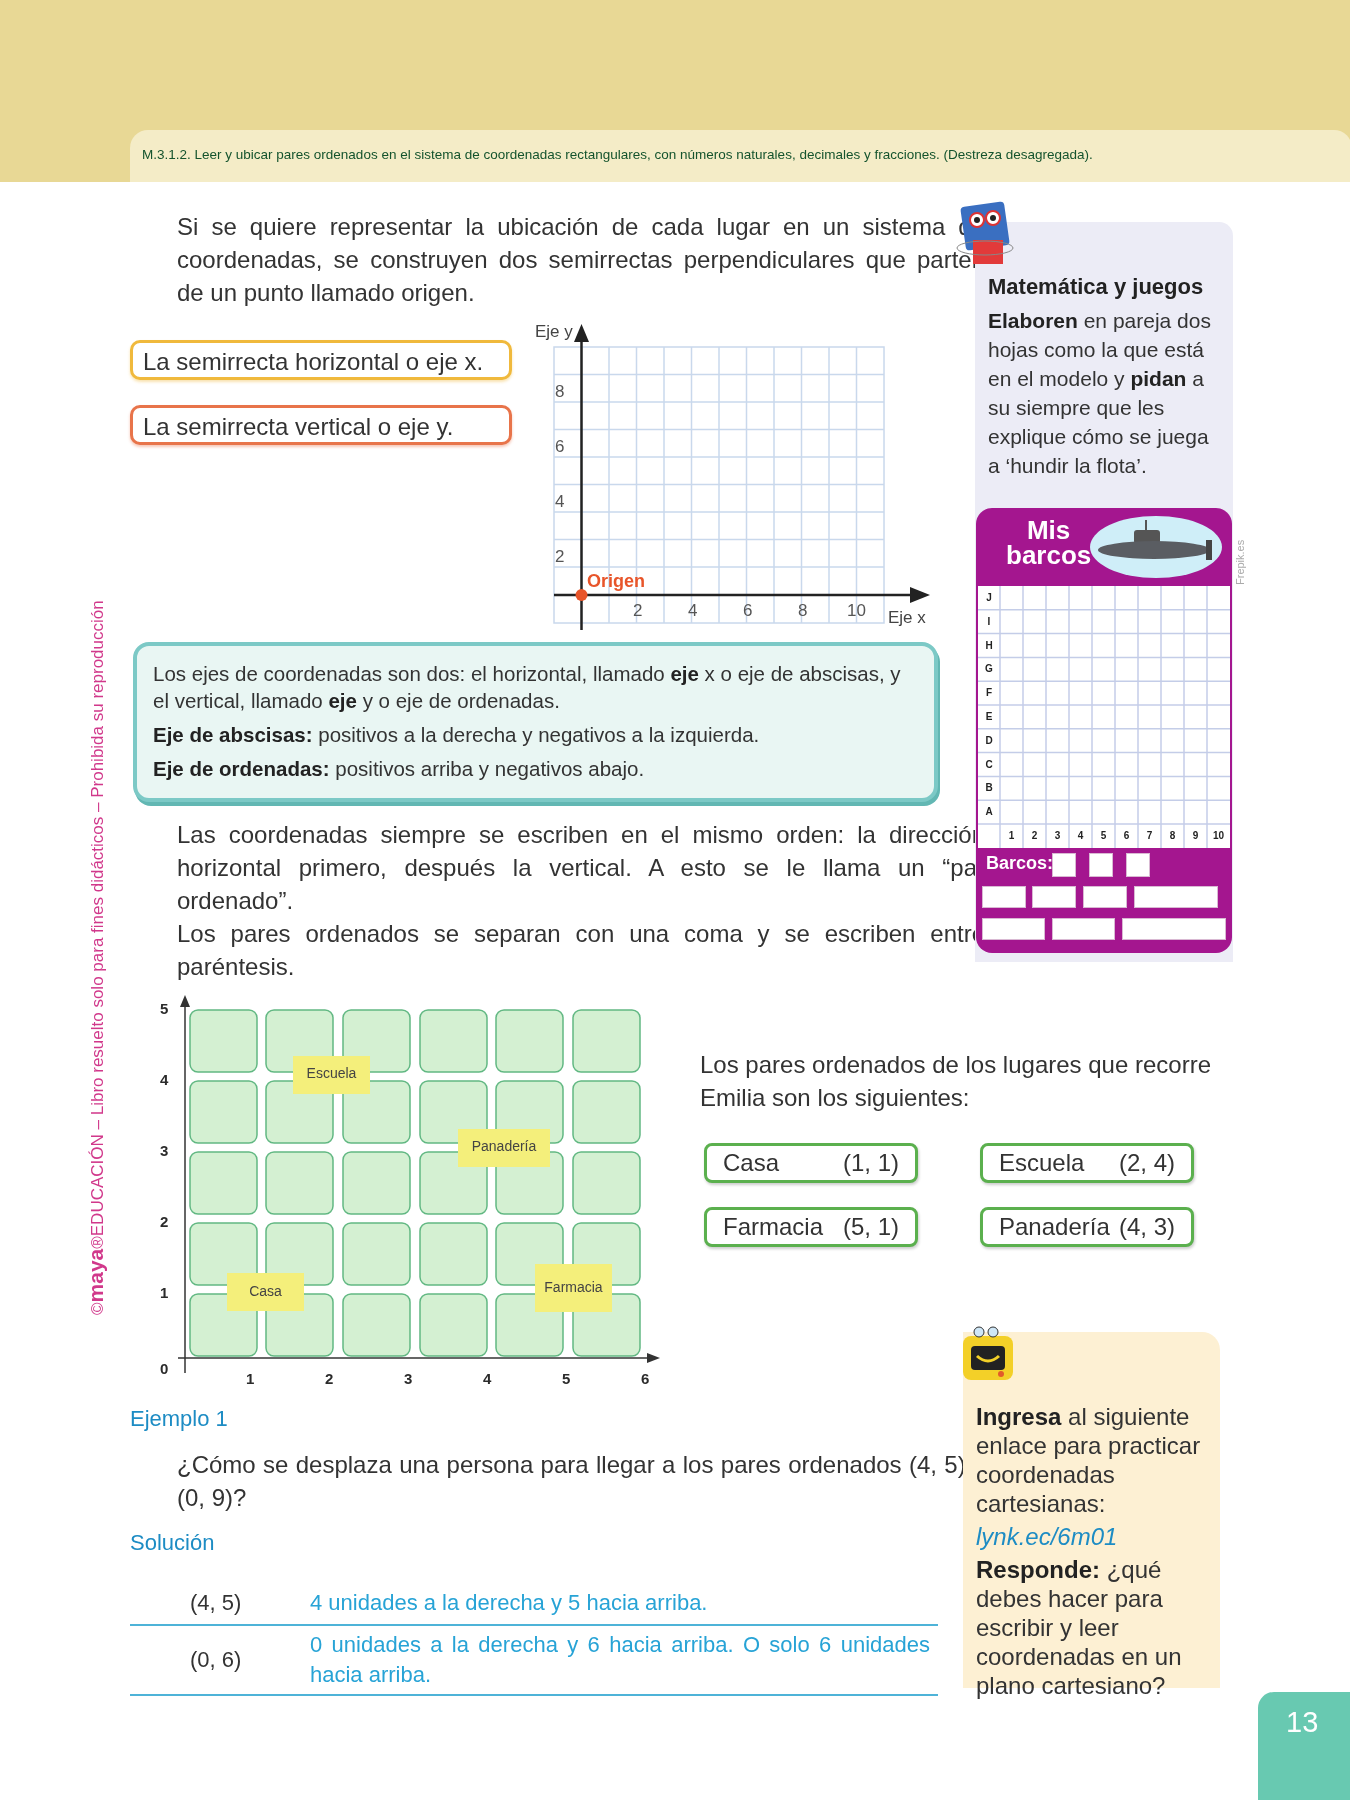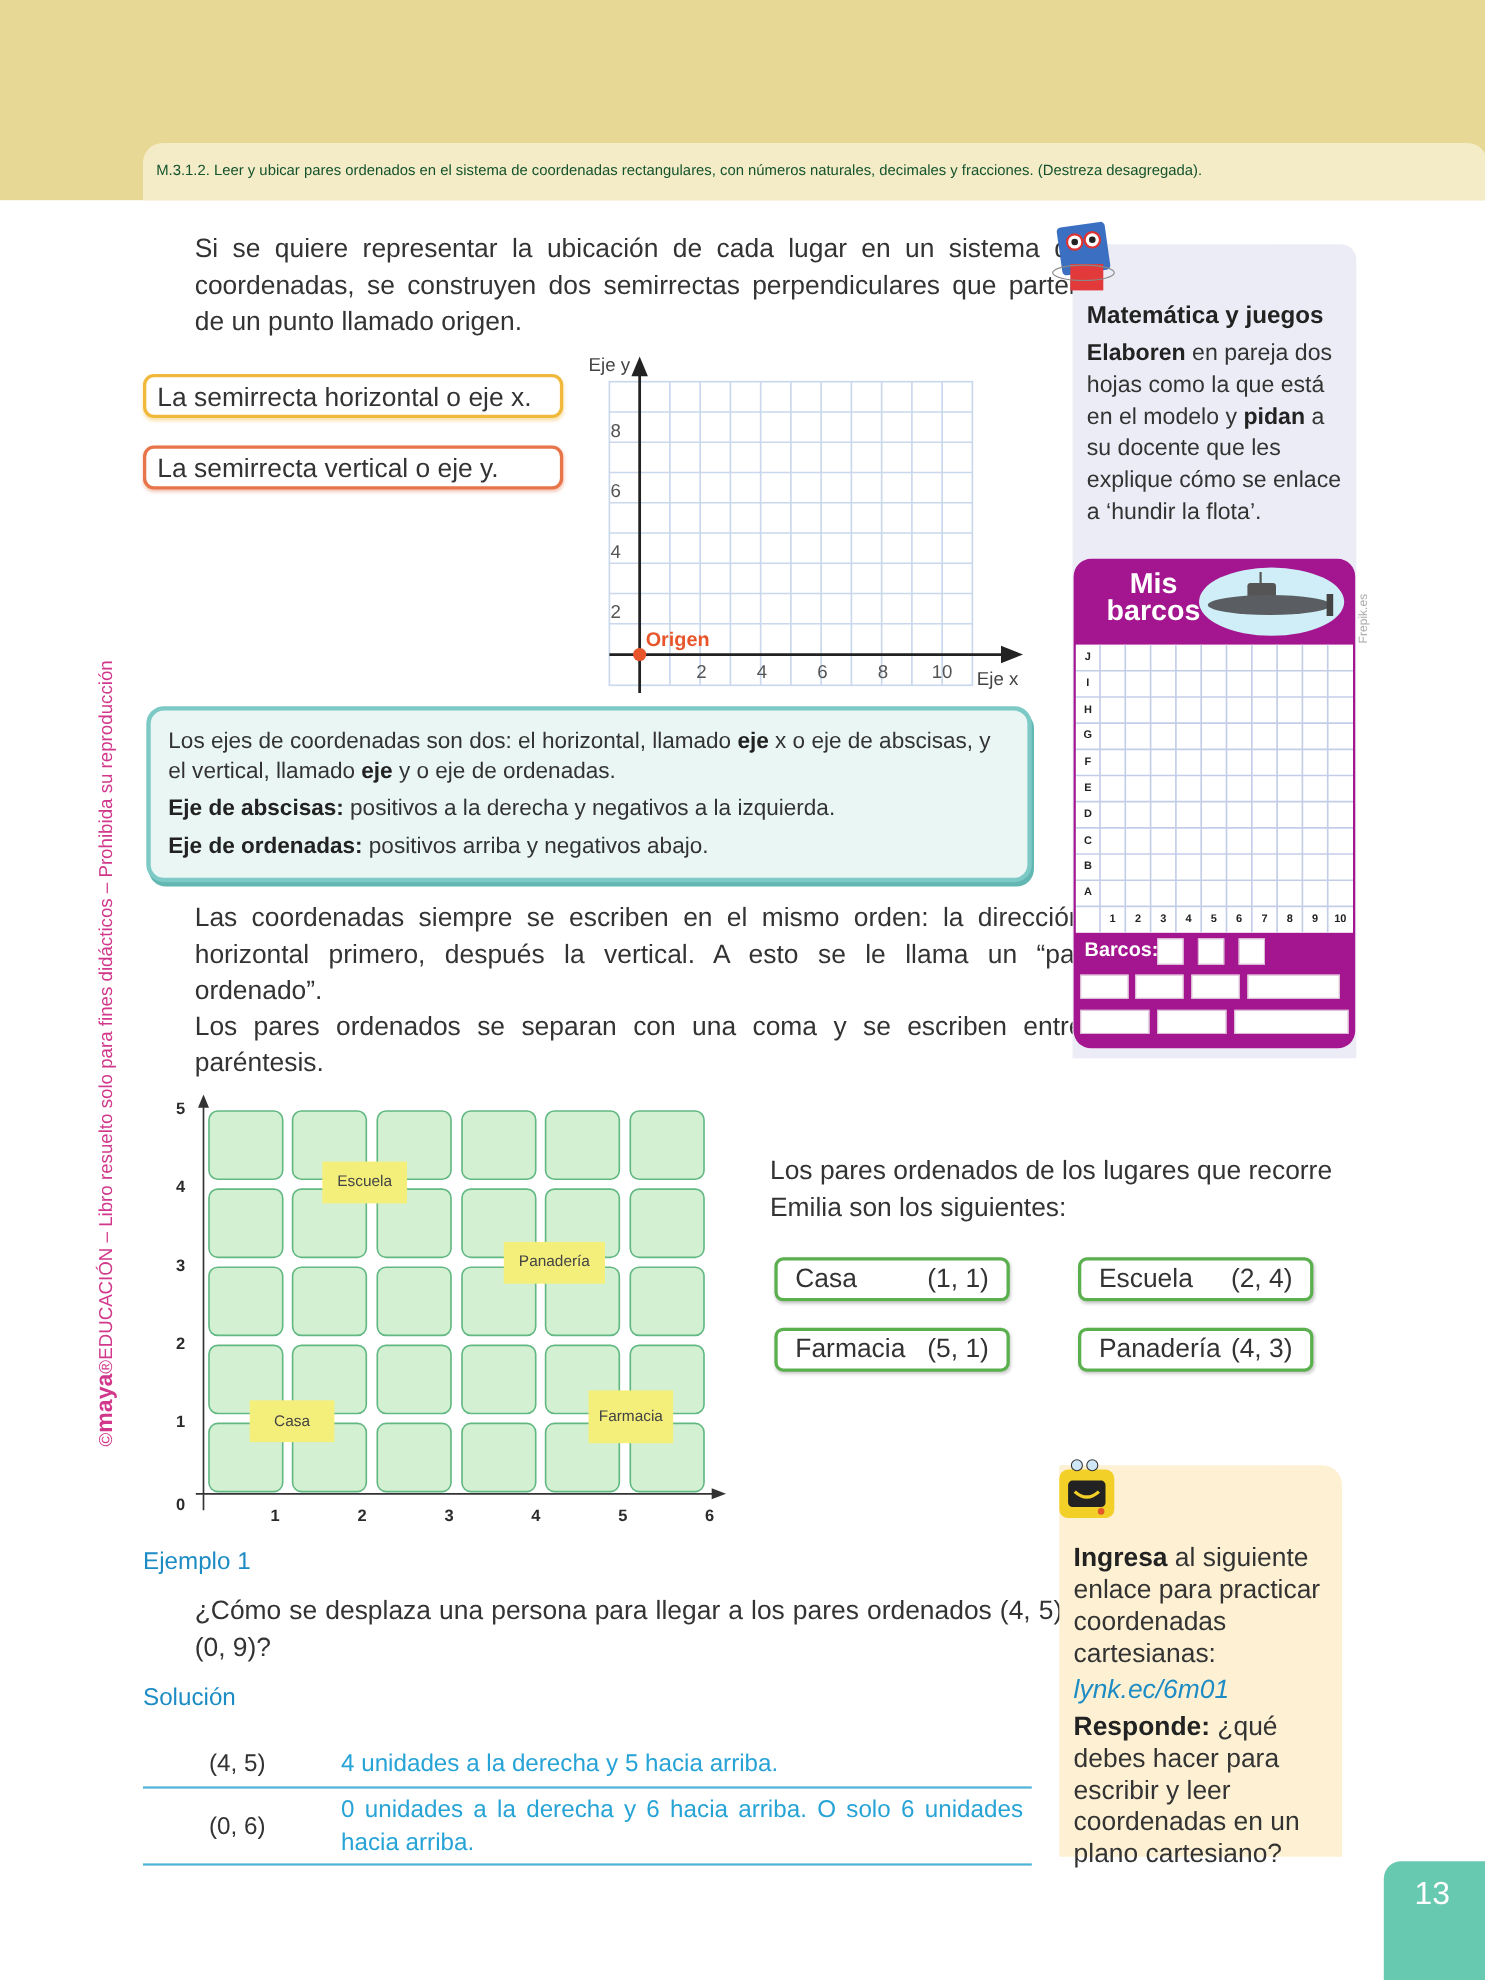--- a/index.html
+++ b/index.html
@@ -114,21 +114,21 @@
   <div><span>Los ejes de coordenadas son dos: el horizontal, llamado </span><b>eje</b><span> x o eje de abscisas, y el vertical, llamado </span><b>eje</b><span> y o eje de ordenadas.</span></div>
   <div><b>Eje de abscisas:</b><span> positivos a la derecha y negativos a la izquierda.</span></div>
   <div><b>Eje de ordenadas:</b><span> positivos arriba y negativos abajo.</span></div>
 </div>
 
 <div class="p" style="left:130px;top:818px;width:808px;">Las coordenadas siempre se escriben en el mismo orden: la dirección horizontal primero, después la vertical. A esto se le llama un “par ordenado”.</div>
 <div class="p" style="left:130px;top:917px;width:808px;">Los pares ordenados se separan con una coma y se escriben entre paréntesis.</div>
 
 <div class="interd">
   <div class="interd-title">Matemática y juegos</div>
-  <div class="interd-body"><b>Elaboren</b><span> en pareja dos hojas como la que está en el modelo y </span><b>pidan</b><span> a su docente que les explique cómo se enlace a ‘hundir la flota’.</span></div>
+  <div class="interd-body"><b>Elaboren</b><span> en pareja dos hojas como la que está en el modelo y </span><b>pidan</b><span> a su siempre que les explique cómo se juega a ‘hundir la flota’.</span></div>
 </div>
 <div style="position:absolute;left:955px;top:198px;width:66px;height:72px;">
   <svg width="66" height="72" viewBox="0 0 66 72">
     <rect x="8" y="6" width="44" height="44" rx="4" fill="#3a6fc1" transform="rotate(-8 30 28)"></rect>
     <circle cx="22" cy="22" r="7" fill="#fff" stroke="#d33" stroke-width="2"></circle>
       <circle cx="38" cy="20" r="7" fill="#fff" stroke="#d33" stroke-width="2"></circle>
     <circle cx="22" cy="22" r="3" fill="#222"></circle>
       <circle cx="38" cy="20" r="3" fill="#222"></circle>
     <rect x="18" y="42" width="30" height="24" fill="#e23a3a"></rect>
     <ellipse cx="30" cy="50" rx="28" ry="7" fill="none" stroke="#888" stroke-width="1"></ellipse>

